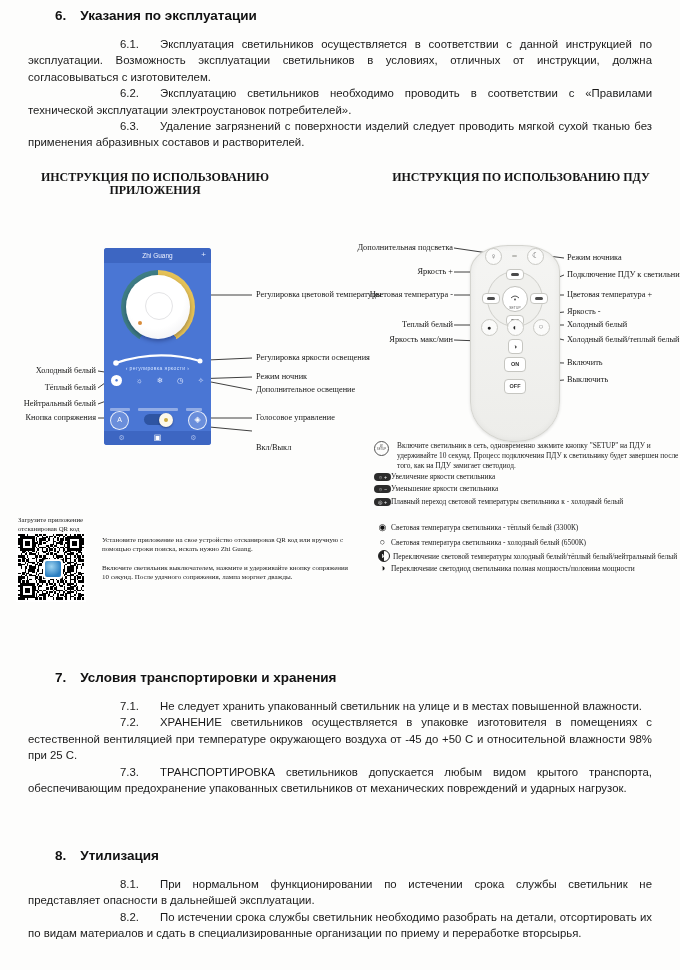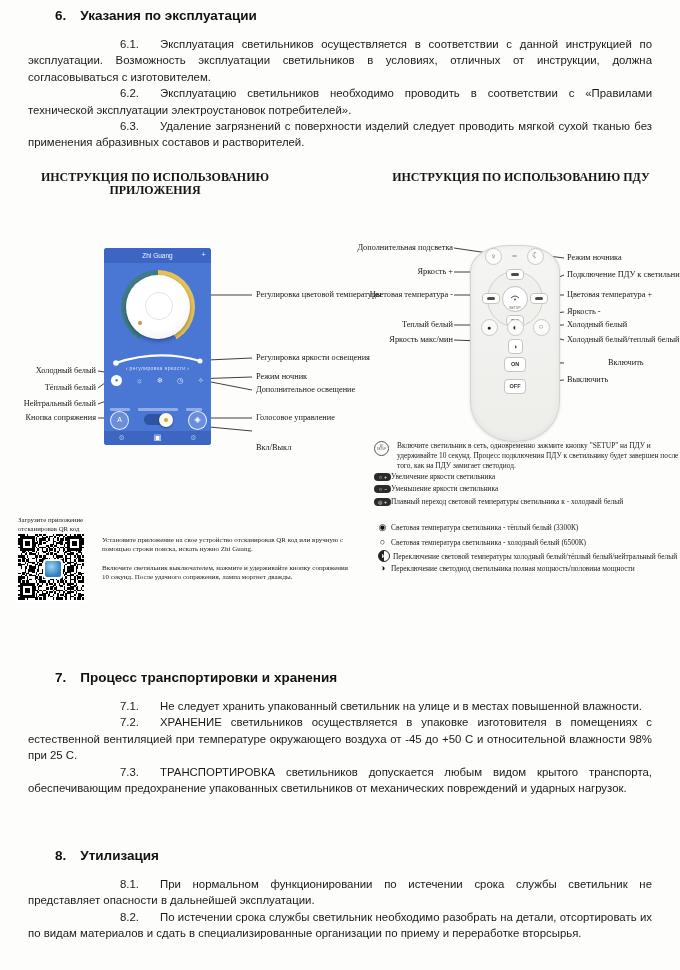--- a/index.html
+++ b/index.html
@@ -233,21 +233,21 @@
     <div class="callout r" style="right:227px;top:102px;">Яркость +</div>
     <div class="callout r" style="right:227px;top:125px;">Цветовая температура -</div>
     <div class="callout r" style="right:227px;top:155px;">Теплый белый</div>
     <div class="callout r" style="right:227px;top:170px;">Яркость макс/мин</div>
     <div class="callout" style="left:567px;top:88px;">Режим ночника</div>
     <div class="callout" style="left:567px;top:105px;">Подключение ПДУ к светильнику</div>
     <div class="callout" style="left:567px;top:125px;">Цветовая температура +</div>
     <div class="callout" style="left:567px;top:142px;">Яркость -</div>
     <div class="callout" style="left:567px;top:155px;">Холодный белый</div>
     <div class="callout" style="left:567px;top:170px;">Холодный белый/теплый белый</div>
-    <div class="callout" style="left:567px;top:193px;margin-left:41px;">Включить</div>
+    <div class="callout" style="left:567px;top:193px;">Включить</div>
     <div class="callout" style="left:567px;top:210px;">Выключить</div>
 
     <div class="lg-setup">
       <span class="lg-setup-icon">
           <b>≋</b>
           <span>SETUP</span>
         </span>
       <span class="lg-setup-text">Включите светильник в сеть, одновременно зажмите кнопку "SETUP" на ПДУ и удерживайте 10 секунд. Процесс подключения ПДУ к светильнику будет завершен после того, как на ПДУ замигает светодиод.</span>
     </div>
     <div class="lg-row" style="top:307px;">
@@ -290,21 +290,21 @@
       <div class="finder" style="left:2px;bottom:2px;">
           <i></i>
         </div>
       <div class="qr-logo"></div>
     </div>
     <div class="qr-para" style="top:371px;">Установите приложение на свое устройство отсканировав QR код или вручную с помощью строки поиска, искать нужно Zhi Guang.</div>
     <div class="qr-para" style="top:399px;">Включите светильник выключателем, нажмите и удерживайте кнопку сопряжения 10 секунд. После удачного сопряжения, лампа моргнет дважды.</div>
   </div>
 
   <div style="position:absolute;left:28px;top:670px;width:624px;">
-    <h2 class="sec"><span class="hnum">7.</span><span>Процесс транспортировки и хранения</span></h2>
+    <h2 class="sec"><span class="hnum">7.</span><span>Условия транспортировки и хранения</span></h2>
     <div class="sec-body">
       <p class="para"><span class="pnum">7.1.</span><span>Не следует хранить упакованный светильник на улице и в местах повышенной влажности.</span></p>
       <p class="para"><span class="pnum">7.2.</span><span>ХРАНЕНИЕ светильников осуществляется в упаковке изготовителя в помещениях с естественной вентиляцией при температуре окружающего воздуха от -45 до +50 С и относительной влажности 98% при 25 С.</span></p>
       <p class="para"><span class="pnum">7.3.</span><span>ТРАНСПОРТИРОВКА светильников допускается любым видом крытого транспорта, обеспечивающим предохранение упакованных светильников от механических повреждений и ударных нагрузок.</span></p>
     </div>
   </div>
 
   <div style="position:absolute;left:28px;top:848px;width:624px;">
     <h2 class="sec"><span class="hnum">8.</span><span>Утилизация</span></h2>
     <div class="sec-body">

